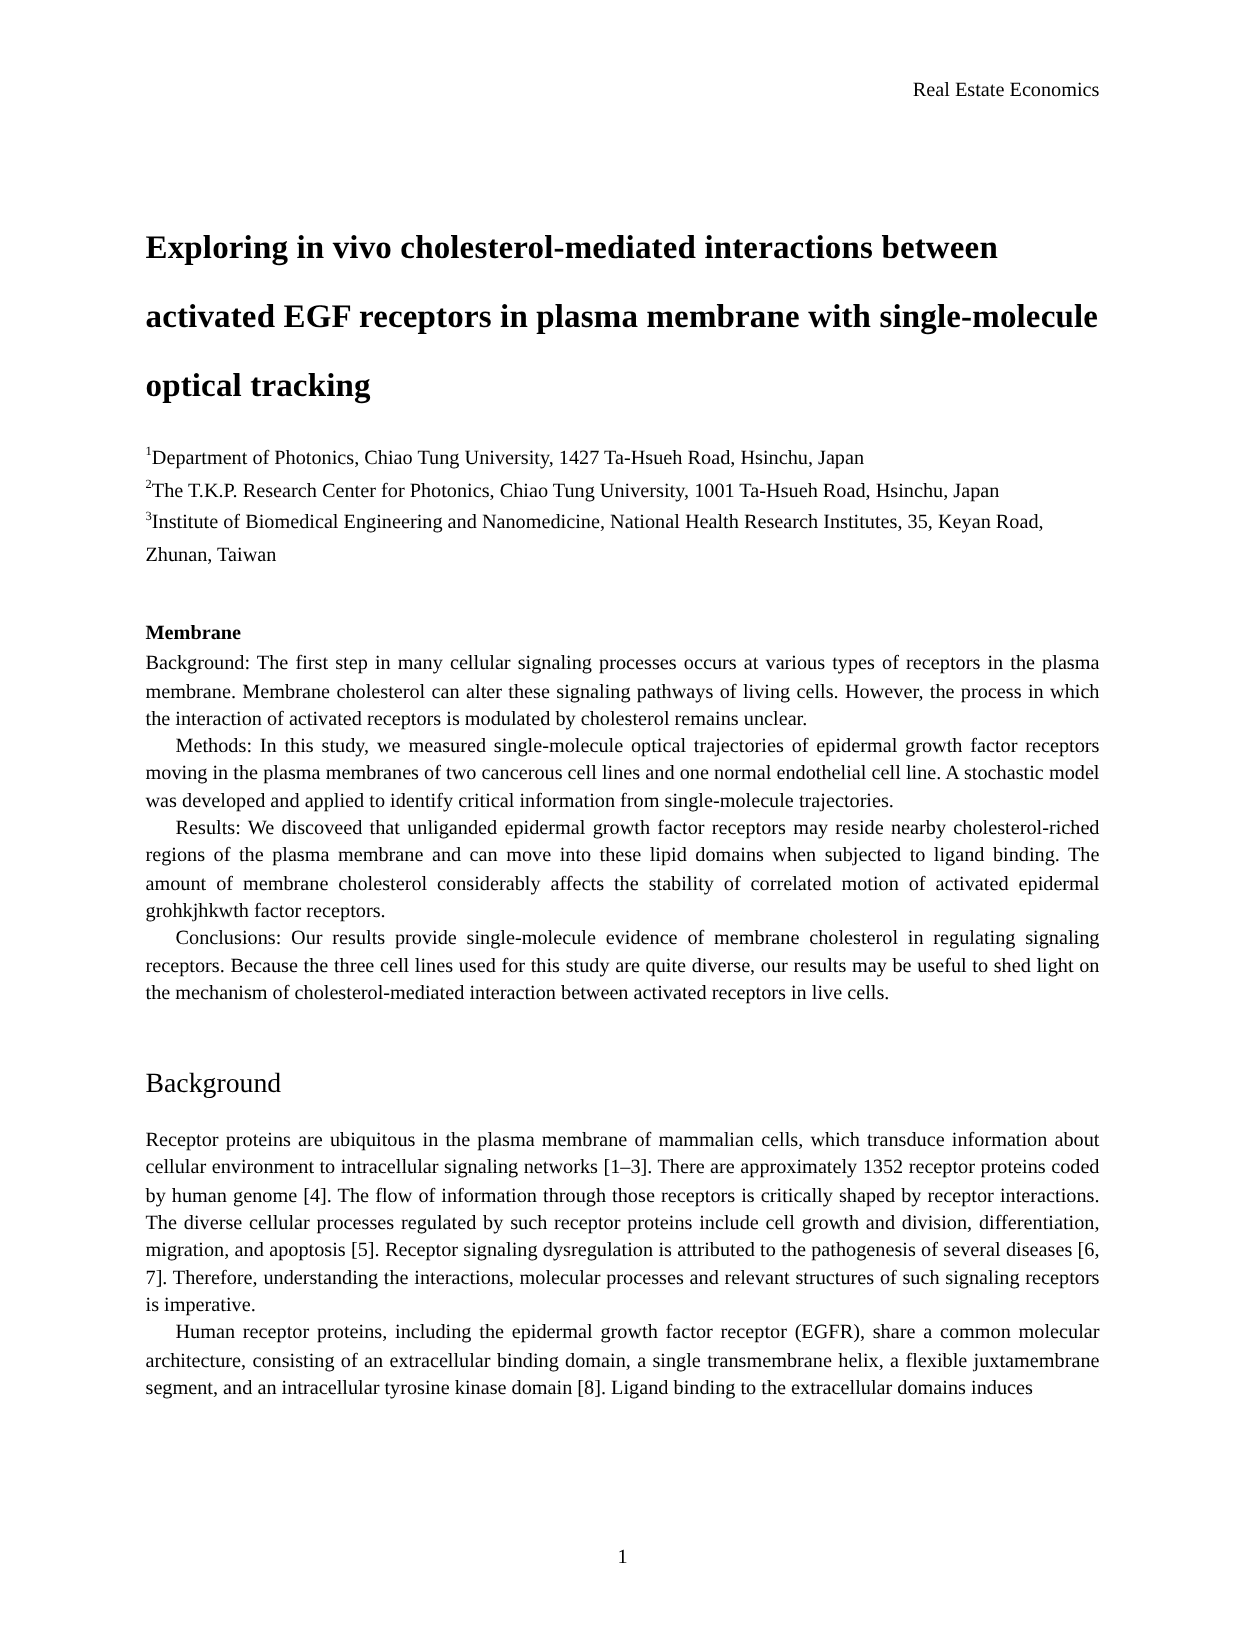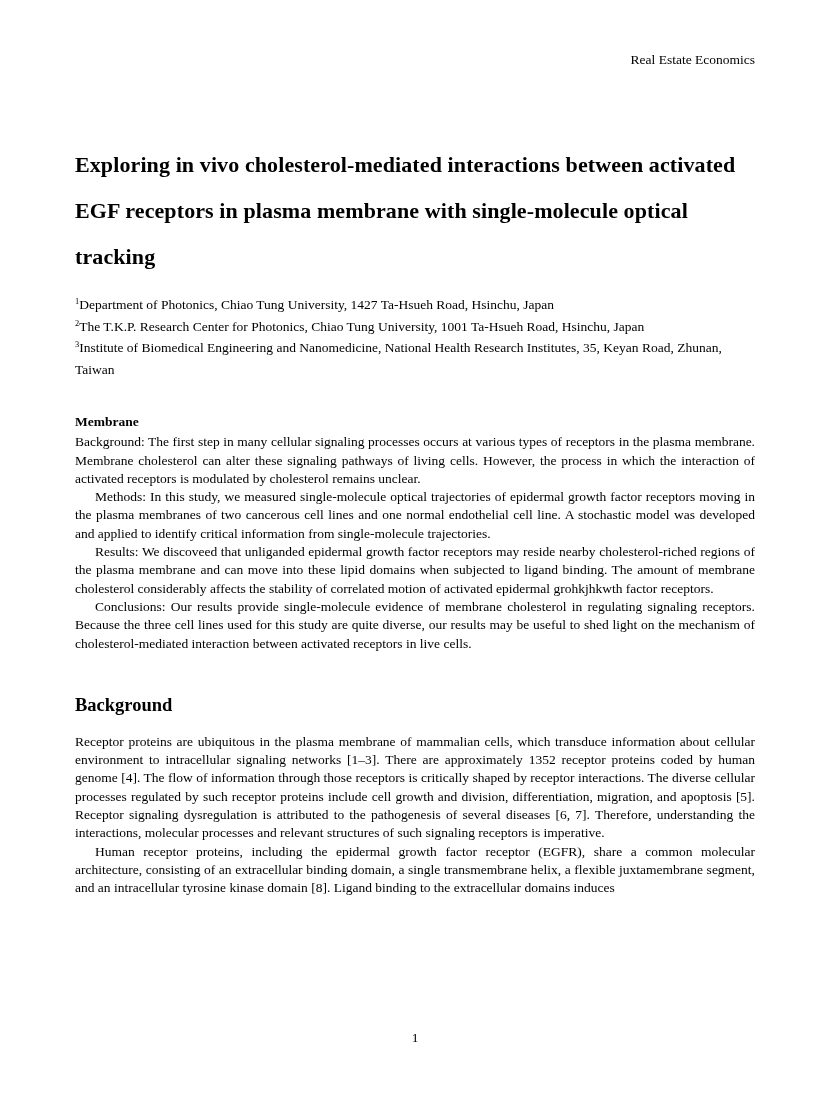--- a/index.html
+++ b/index.html
@@ -6,21 +6,21 @@
   html, body { background: #ffffff; }
   body {
     width: 830px; height: 1100px;
     font-family: "Liberation Serif", serif;
     color: #000000;
   }
   .page {
     position: relative;
     width: 830px; height: 1100px;
     background: #ffffff;
-    padding: 0 75px;
+    padding: 0 97px;
     overflow: hidden;
   }
   .running-head {
     padding-top: 52px;
     text-align: right;
     font-size: 13.5px;
     line-height: 16px;
   }
   .title {
     margin-top: 74px;
@@ -55,21 +55,21 @@
   }
   .para {
     font-size: 13.5px;
     line-height: 18.3px;
     text-align: justify;
   }
   .para.indent { text-indent: 20px; }
   .section-heading {
     margin-top: 40px;
     font-size: 18.5px;
-    font-weight: bold;
+    font-weight: normal;
     line-height: 24px;
   }
   .section-body { margin-top: 16px; }
   .page-number {
     position: absolute;
     top: 1030px;
     left: 0;
     width: 100%;
     text-align: center;
     font-size: 13.5px;

